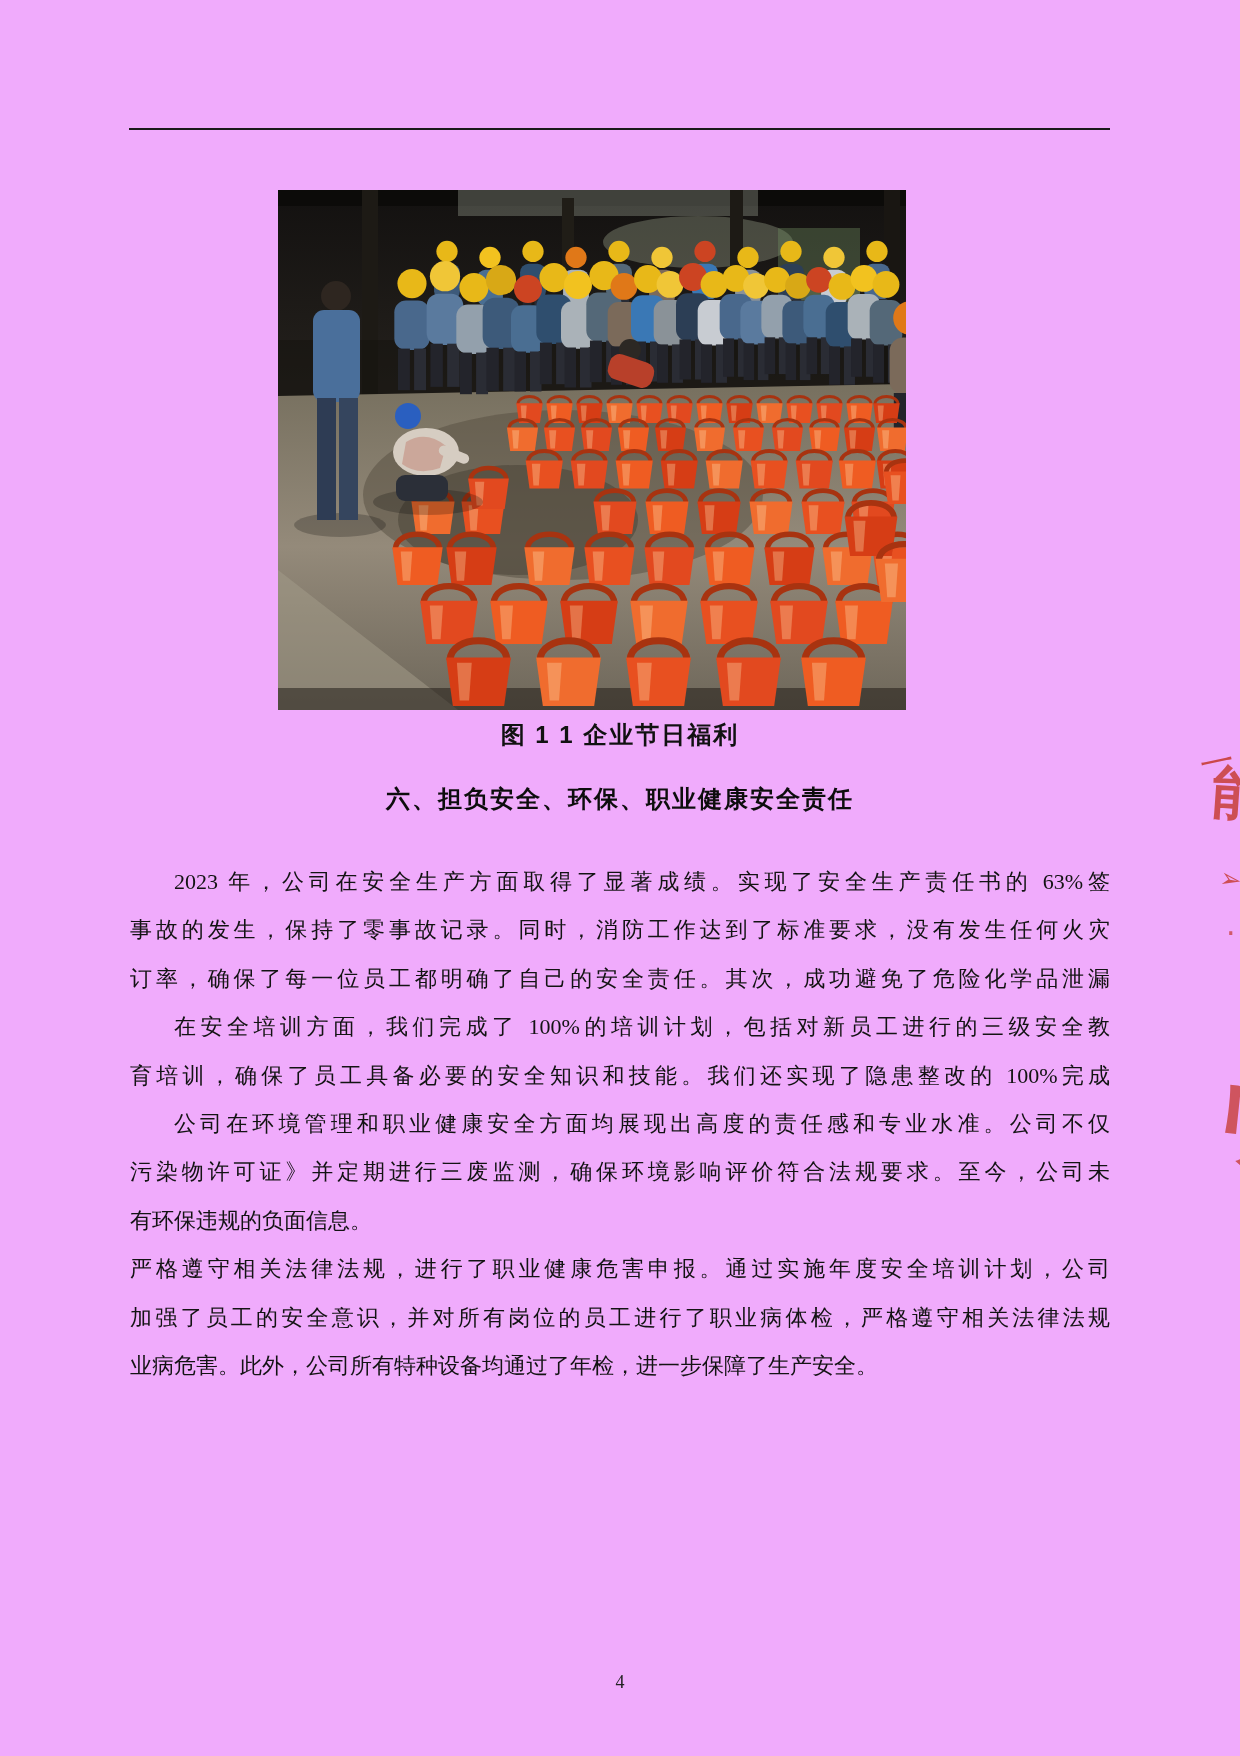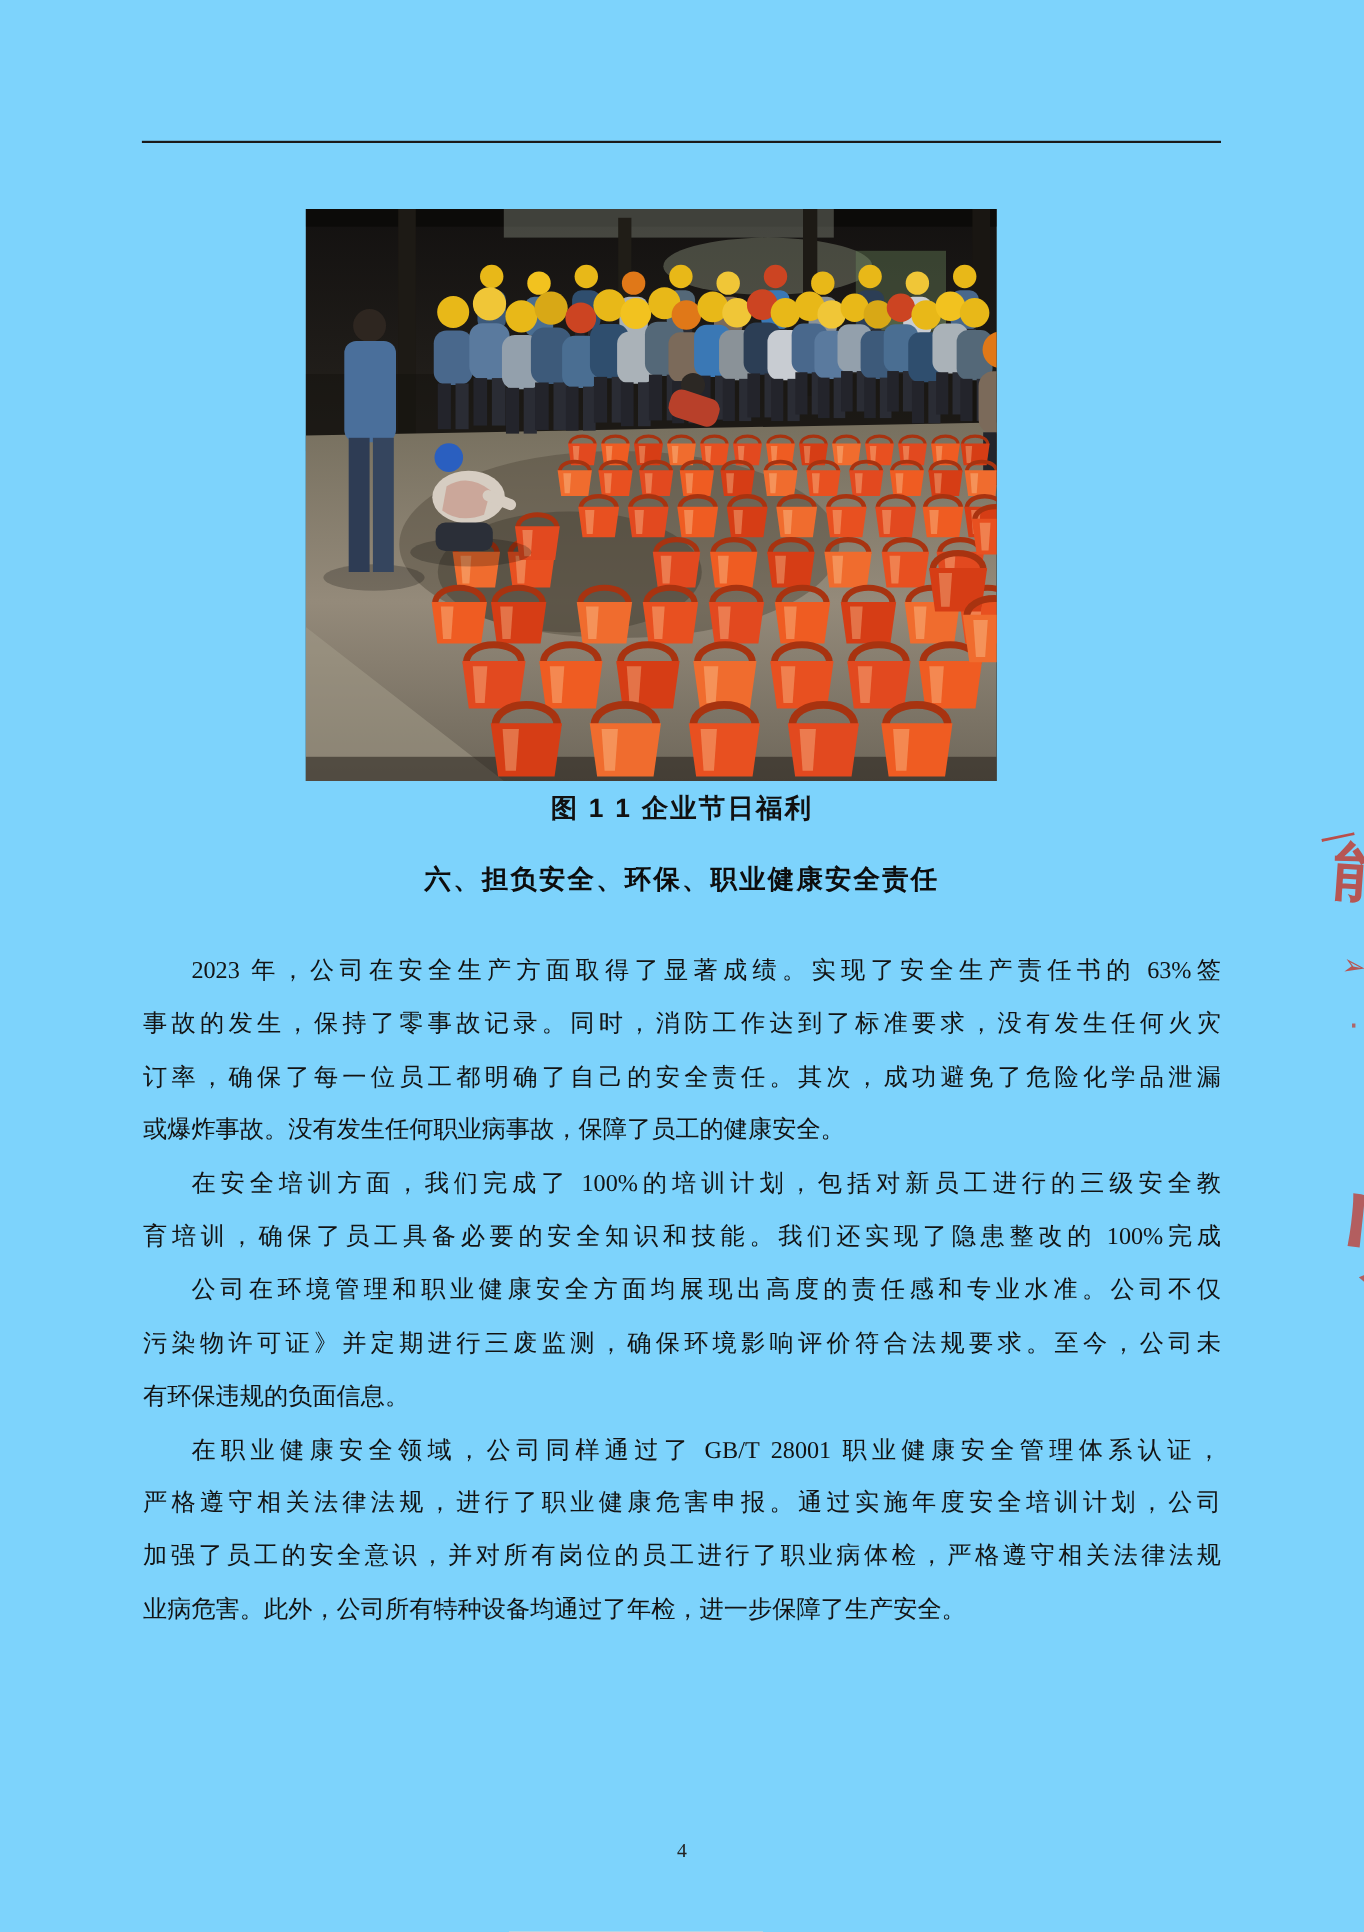--- a/index.html
+++ b/index.html
@@ -1,18 +1,18 @@
 <!DOCTYPE html>
 <html><head>
 <meta charset="utf-8">
 <style>
   html,body{margin:0;padding:0;background:#d9d9d9;}
   .page{
     position:relative;width:1240px;height:1756px;margin:0 auto;
-    background:#7dd3fc;overflow:hidden;color:#151515;
+    background:#f0abfc;overflow:hidden;color:#151515;
     font-family:"Liberation Serif","DejaVu Serif",serif;
   }
   .top-rule{position:absolute;left:129px;top:128px;width:981px;height:2px;background:#1a1a1a;}
   .photo-wrap{position:absolute;left:278px;top:190px;width:628px;height:520px;background:#2b2721;}
   .photo-wrap svg{display:block;}
   .fig-caption{
     position:absolute;left:0;top:719px;width:100%;text-align:center;
     font-family:"Liberation Sans","DejaVu Sans",sans-serif;font-weight:bold;
     font-size:24px;letter-spacing:2px;color:#111;
   }
@@ -220,27 +220,25 @@
   </div>
 
   <div class="fig-caption">图 1 1 企业节日福利</div>
 
   <div class="section-heading">六、担负安全、环保、职业健康安全责任</div>
 
   <div class="body-text">
     <div class="bline ind">2023 年，公司在安全生产方面取得了显著成绩。实现了安全生产责任书的 63%签</div>
     <div class="bline">事故的发生，保持了零事故记录。同时，消防工作达到了标准要求，没有发生任何火灾</div>
     <div class="bline">订率，确保了每一位员工都明确了自己的安全责任。其次，成功避免了危险化学品泄漏</div>
-    <div class="bline pend">或爆炸事故。没有发生任何职业病事故，保障了员工的健康安全。</div>
     <div class="bline ind">在安全培训方面，我们完成了 100%的培训计划，包括对新员工进行的三级安全教</div>
     <div class="bline">育培训，确保了员工具备必要的安全知识和技能。我们还实现了隐患整改的 100%完成</div>
     <div class="bline ind">公司在环境管理和职业健康安全方面均展现出高度的责任感和专业水准。公司不仅</div>
     <div class="bline">污染物许可证》并定期进行三废监测，确保环境影响评价符合法规要求。至今，公司未</div>
     <div class="bline pend">有环保违规的负面信息。</div>
-    <div class="bline ind">在职业健康安全领域，公司同样通过了 GB/T 28001 职业健康安全管理体系认证，</div>
     <div class="bline">严格遵守相关法律法规，进行了职业健康危害申报。通过实施年度安全培训计划，公司</div>
     <div class="bline">加强了员工的安全意识，并对所有岗位的员工进行了职业病体检，严格遵守相关法律法规</div>
     <div class="bline pend">业病危害。此外，公司所有特种设备均通过了年检，进一步保障了生产安全。</div>
   </div>
 
   <div class="page-num">4</div>
 
   <span class="seal s0">一</span>
   <span class="seal s1">能</span>
   <span class="seal s2">➢</span>

